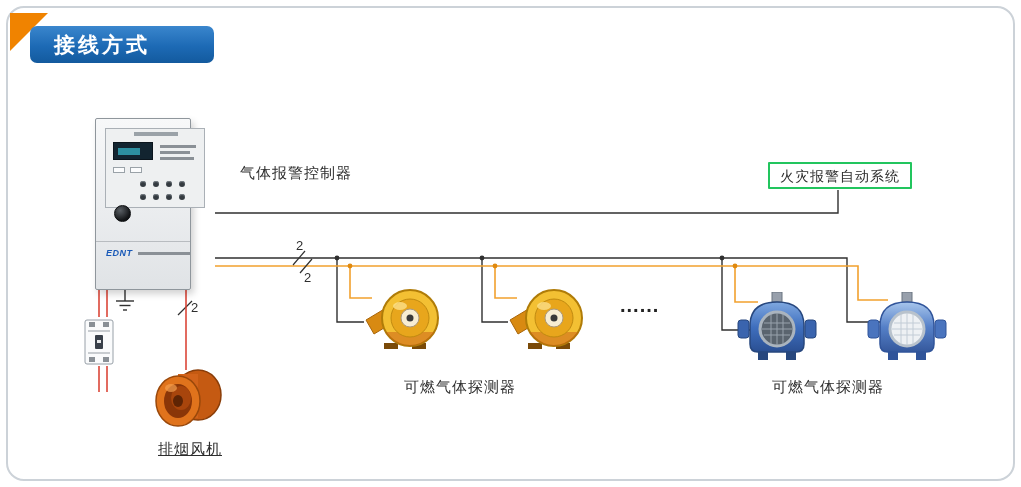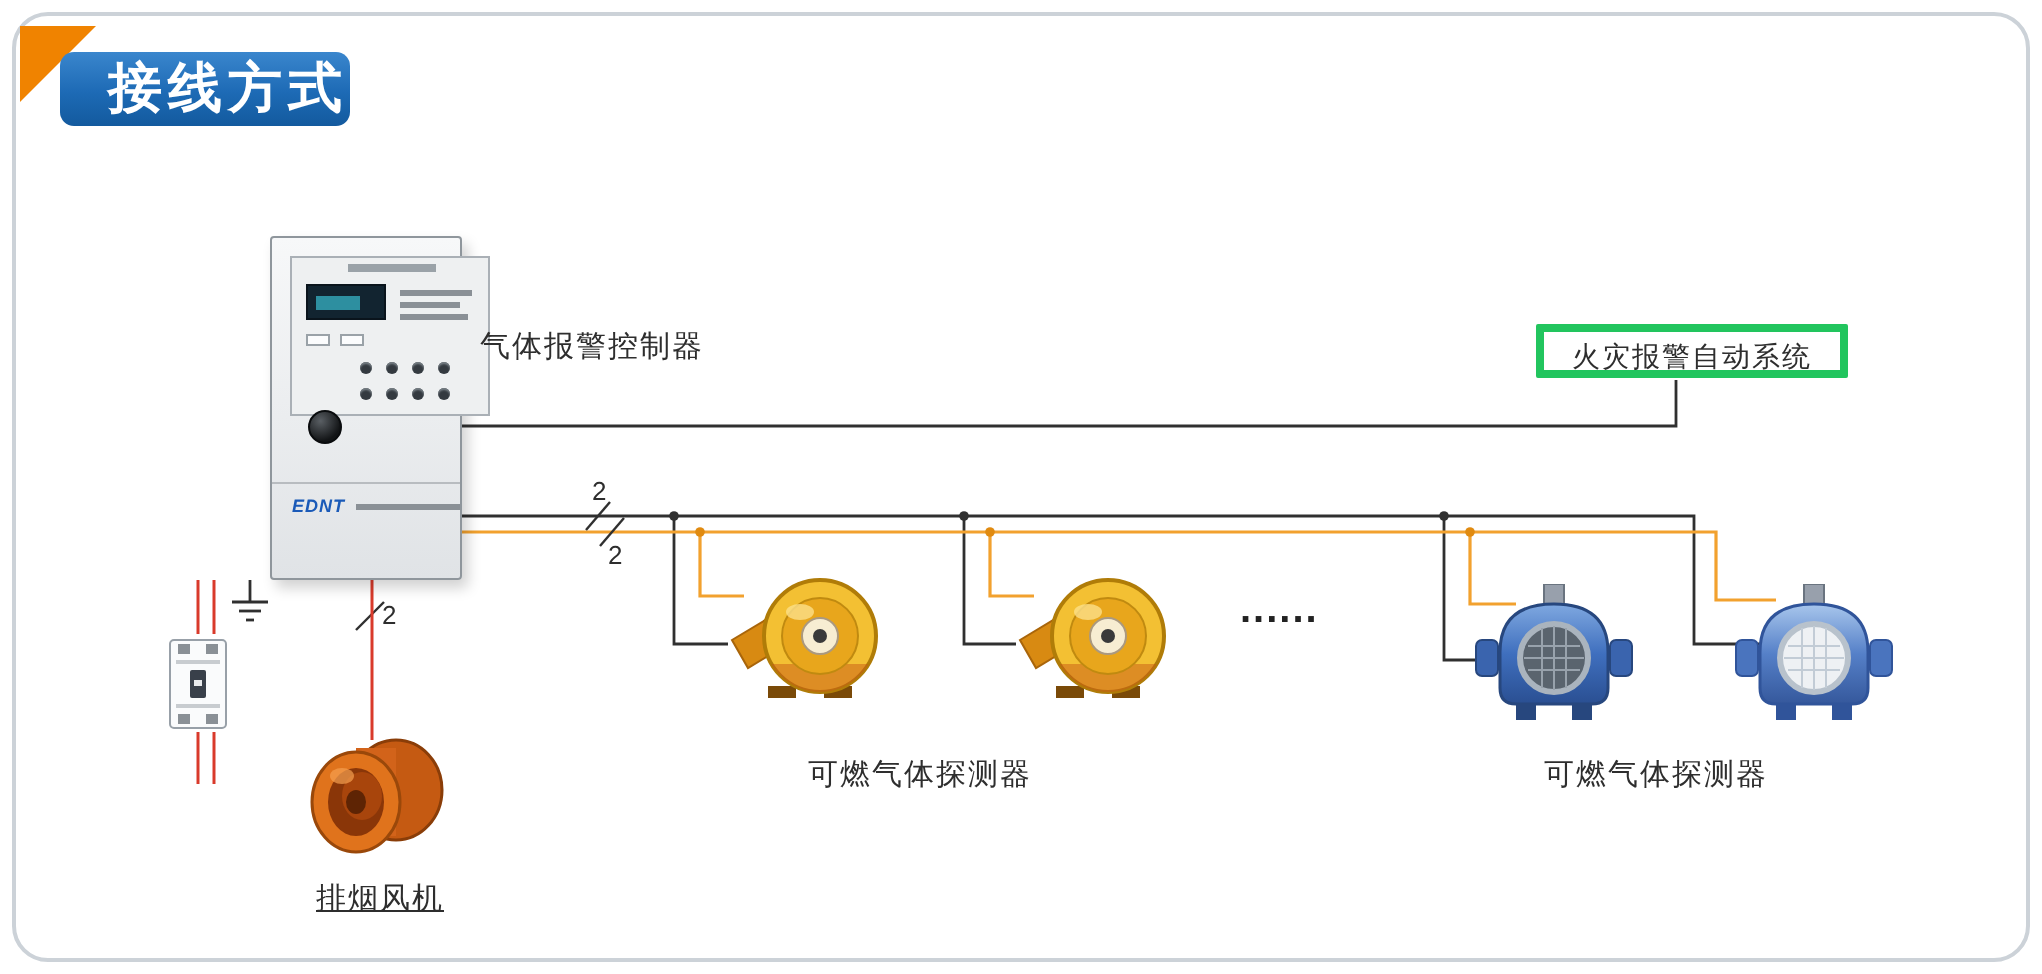--- a/index.html
+++ b/index.html
@@ -5,38 +5,38 @@
   * { margin:0; padding:0; box-sizing:border-box; }
   body { background:#fff; font-family:"Liberation Sans", sans-serif; }
   .stage { position:relative; width:1021px; height:487px; background:#fff; overflow:hidden; }
 
   .frame { position:absolute; left:6px; top:6px; width:1009px; height:475px;
            border:2px solid #ccd2d8; border-radius:18px; background:#fff; }
 
   .accent-tri { position:absolute; left:10px; top:13px; width:0; height:0;
                 border-top:38px solid #f08300; border-right:38px solid transparent; }
 
-  .banner { position:absolute; left:30px; top:26px; width:145px; height:37px;
+  .banner { position:absolute; left:30px; top:26px; width:184px; height:37px;
             background:linear-gradient(180deg,#3a86cd 0%, #1d6ab5 55%, #135a9e 100%);
-            border-radius:7px; color:#fff; font-size:27px; letter-spacing:3px;
+            border-radius:7px; color:#fff; font-size:21px; letter-spacing:3px;
             line-height:37px; padding-left:24px; font-weight:bold; }
 
   svg.wires { position:absolute; left:0; top:0; }
   .w-black { stroke:#303030; stroke-width:1.4; fill:none; }
   .w-orange { stroke:#f2a12e; stroke-width:1.6; fill:none; }
   .w-red { stroke:#d93a2b; stroke-width:1.5; fill:none; }
   .w-tick { stroke:#303030; stroke-width:1.2; fill:none; }
   .d-black { fill:#303030; }
   .d-orange { fill:#e08a10; }
 
   
   .controller { position:absolute; left:95px; top:118px; width:96px; height:172px;
                 background:linear-gradient(180deg,#f7f8f9,#e0e3e6);
                 border:1px solid #8f969c; border-radius:2px;
-                box-shadow:3px 4px 7px rgba(0,0,0,.18);margin-left:40px; }
+                box-shadow:3px 4px 7px rgba(0,0,0,.18); }
   .ctrl-panel { position:absolute; left:9px; top:9px; width:100px; height:80px;
                 background:#eef0f1; border:1px solid #aab0b6; }
   .ctrl-head { position:absolute; left:28px; top:3px; width:44px; height:4px; background:#9aa2a8; }
   .ctrl-screen { position:absolute; left:7px; top:13px; width:40px; height:18px;
                  background:#122430; border:1px solid #0a141c; }
   .ctrl-screen i { position:absolute; left:4px; top:5px; width:22px; height:7px;
                    background:#2d8fa0; display:block; }
   .ctrl-bar { position:absolute; height:3px; background:#8a9096; }
   .ctrl-btn { position:absolute; width:6px; height:6px; border-radius:50%;
               background:#343a40; box-shadow:inset 0 1px 1px #7a8288; }
@@ -44,22 +44,22 @@
   .ctrl-knob { position:absolute; left:18px; top:86px; width:17px; height:17px; border-radius:50%;
                background:radial-gradient(circle at 35% 30%, #5a5f64, #121416 70%);
                border:1px solid #0a0c0e; }
   .ctrl-seam { position:absolute; left:0; top:122px; width:100%; border-top:1px solid #b8bcc0; }
   .ctrl-logo { position:absolute; left:10px; top:129px; font-size:9px; font-weight:bold;
                font-style:italic; color:#1a5ab8; letter-spacing:0.5px; }
   .ctrl-logo-text { position:absolute; left:42px; top:133px; width:52px; height:3px; background:#8a9096; }
 
   .dev { position:absolute; }
   .lbl { position:absolute; color:#2e2e2e; font-size:15px; letter-spacing:1px; }
-  .fire-box { position:absolute; left:768px; top:162px; width:156px; height:27px;
-              background:#fff; border:4px solid #22c55e; border-radius:1px;
+  .fire-box { position:absolute; left:768px; top:162px; width:144px; height:27px;
+              background:#fff; border:2px solid #22c55e; border-radius:1px;
               font-size:14px; color:#2e2e2e; text-align:center; line-height:25px; letter-spacing:1px; }
   .dots { position:absolute; left:620px; top:294px; font-size:20px; font-weight:bold;
           color:#222; letter-spacing:1px; }
   .wnum { position:absolute; font-size:13px; color:#2e2e2e; }
 </style>
 </head>
 <body>
 
 <div class="stage">
 

